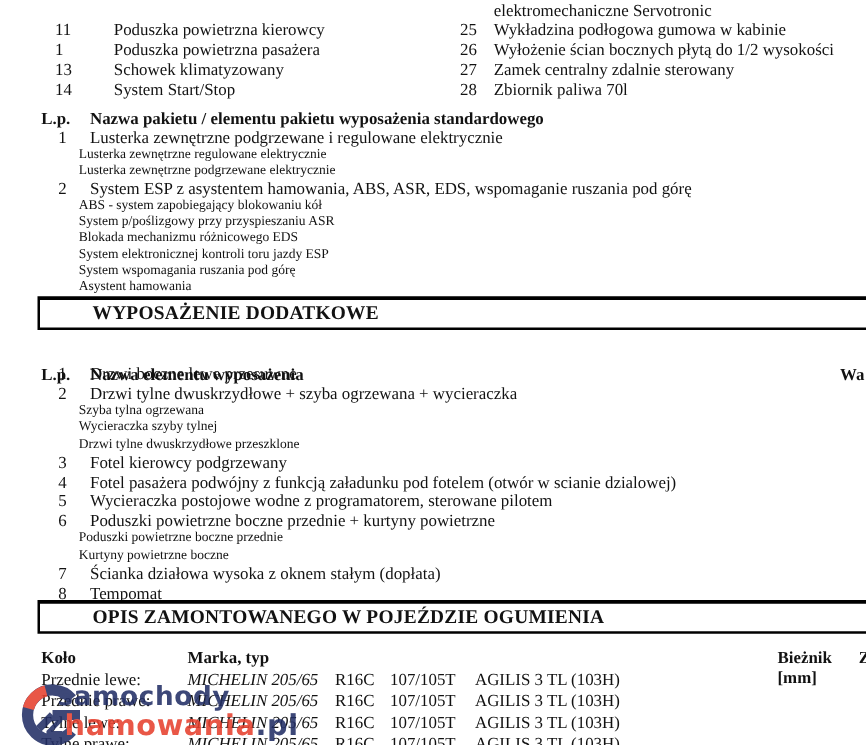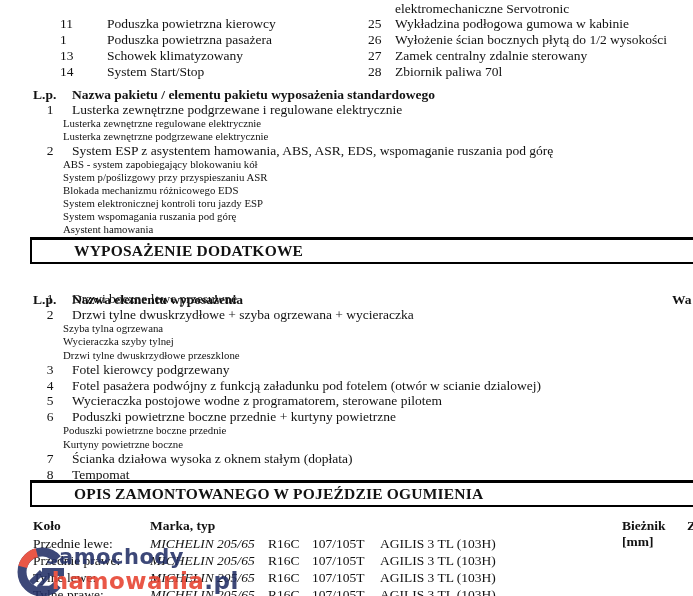--- a/index.html
+++ b/index.html
@@ -10,21 +10,21 @@
     font-size:13.5px;
   }
   .abs{position:absolute;left:0;width:693px;}
 
   
   #top-section{top:1px;}
   .cols{display:flex;}
   .col-left{width:368px;}
   .col-right{flex:1;}
   .eq-row{display:flex;line-height:16px;}
-  .col-left .eq-row{padding-left:60px;}
+  .col-left .eq-row{padding-left:44px;}
   .eq-num{display:inline-block;width:18px;flex:0 0 18px;}
   .col-left .eq-text{margin-left:29px;}
   .col-right .eq-text{margin-left:9px;}
   .cont-line{padding-left:27px;line-height:15px;}
   .col-left{padding-top:15px;}
 
   
   .lp-header{font-weight:bold;line-height:16px;padding-left:33px;position:relative;}
   .lp-label{display:inline-block;width:39px;}
   #std-header{top:87px;}

